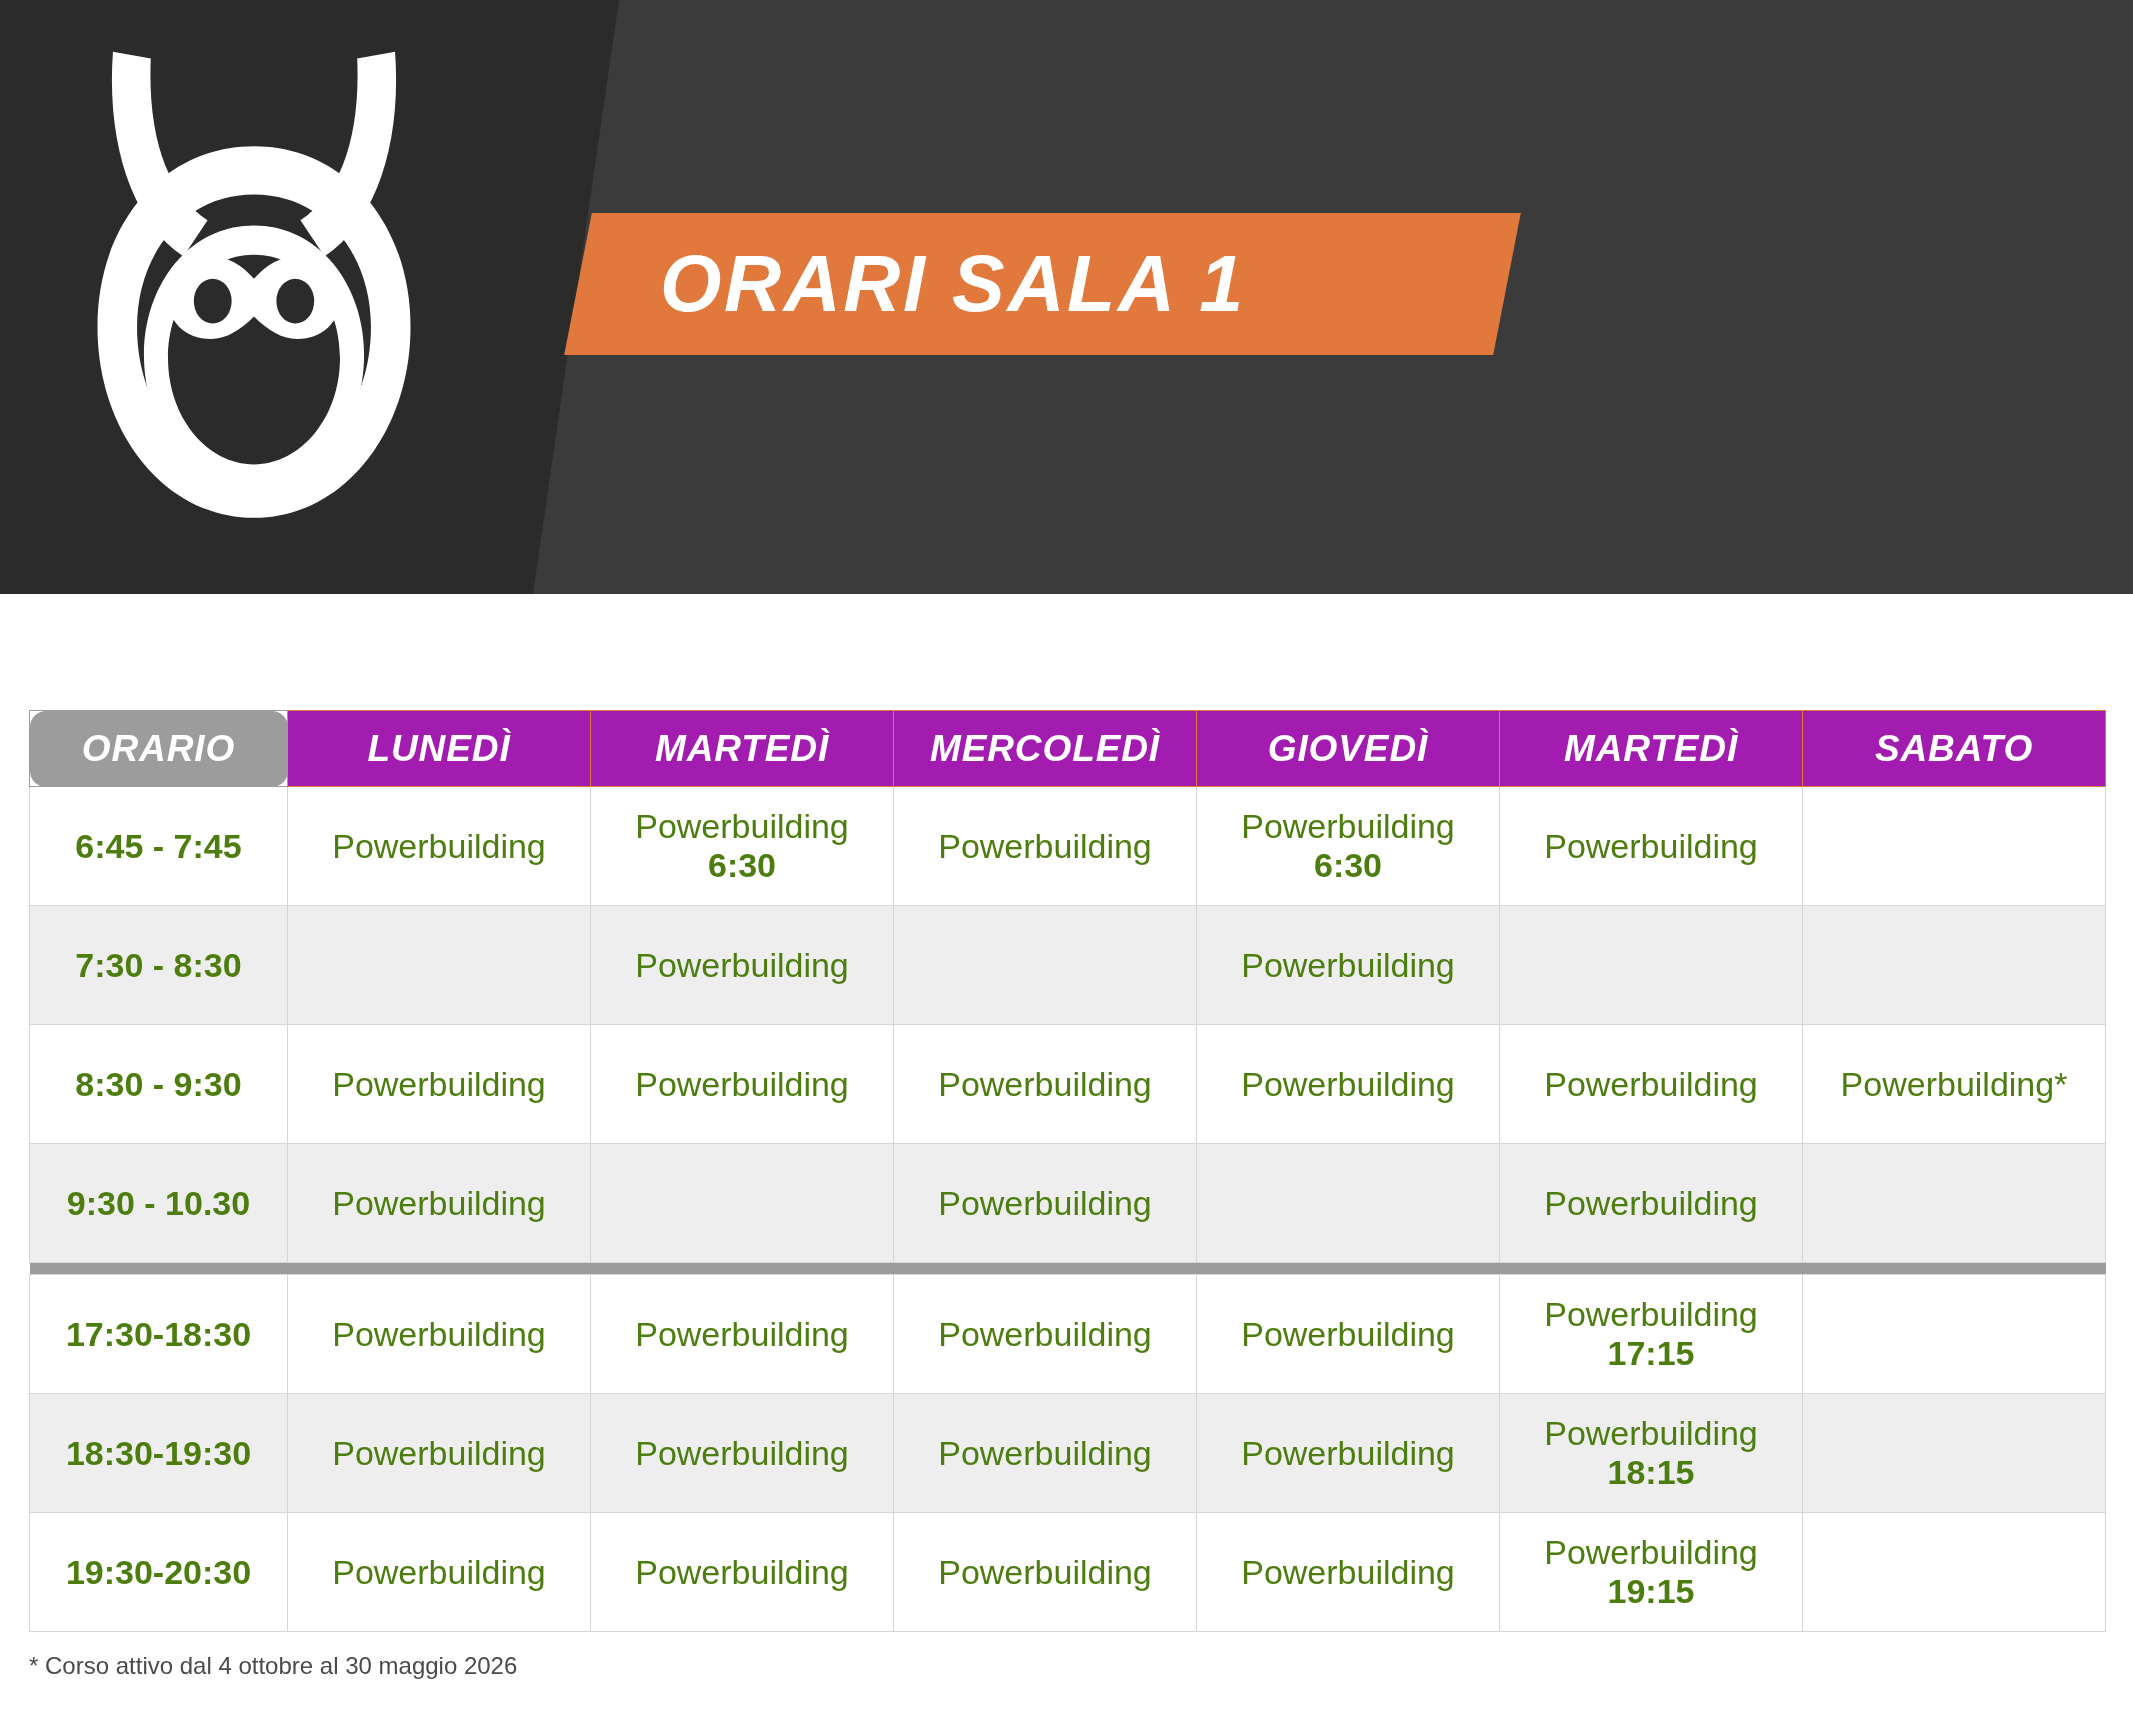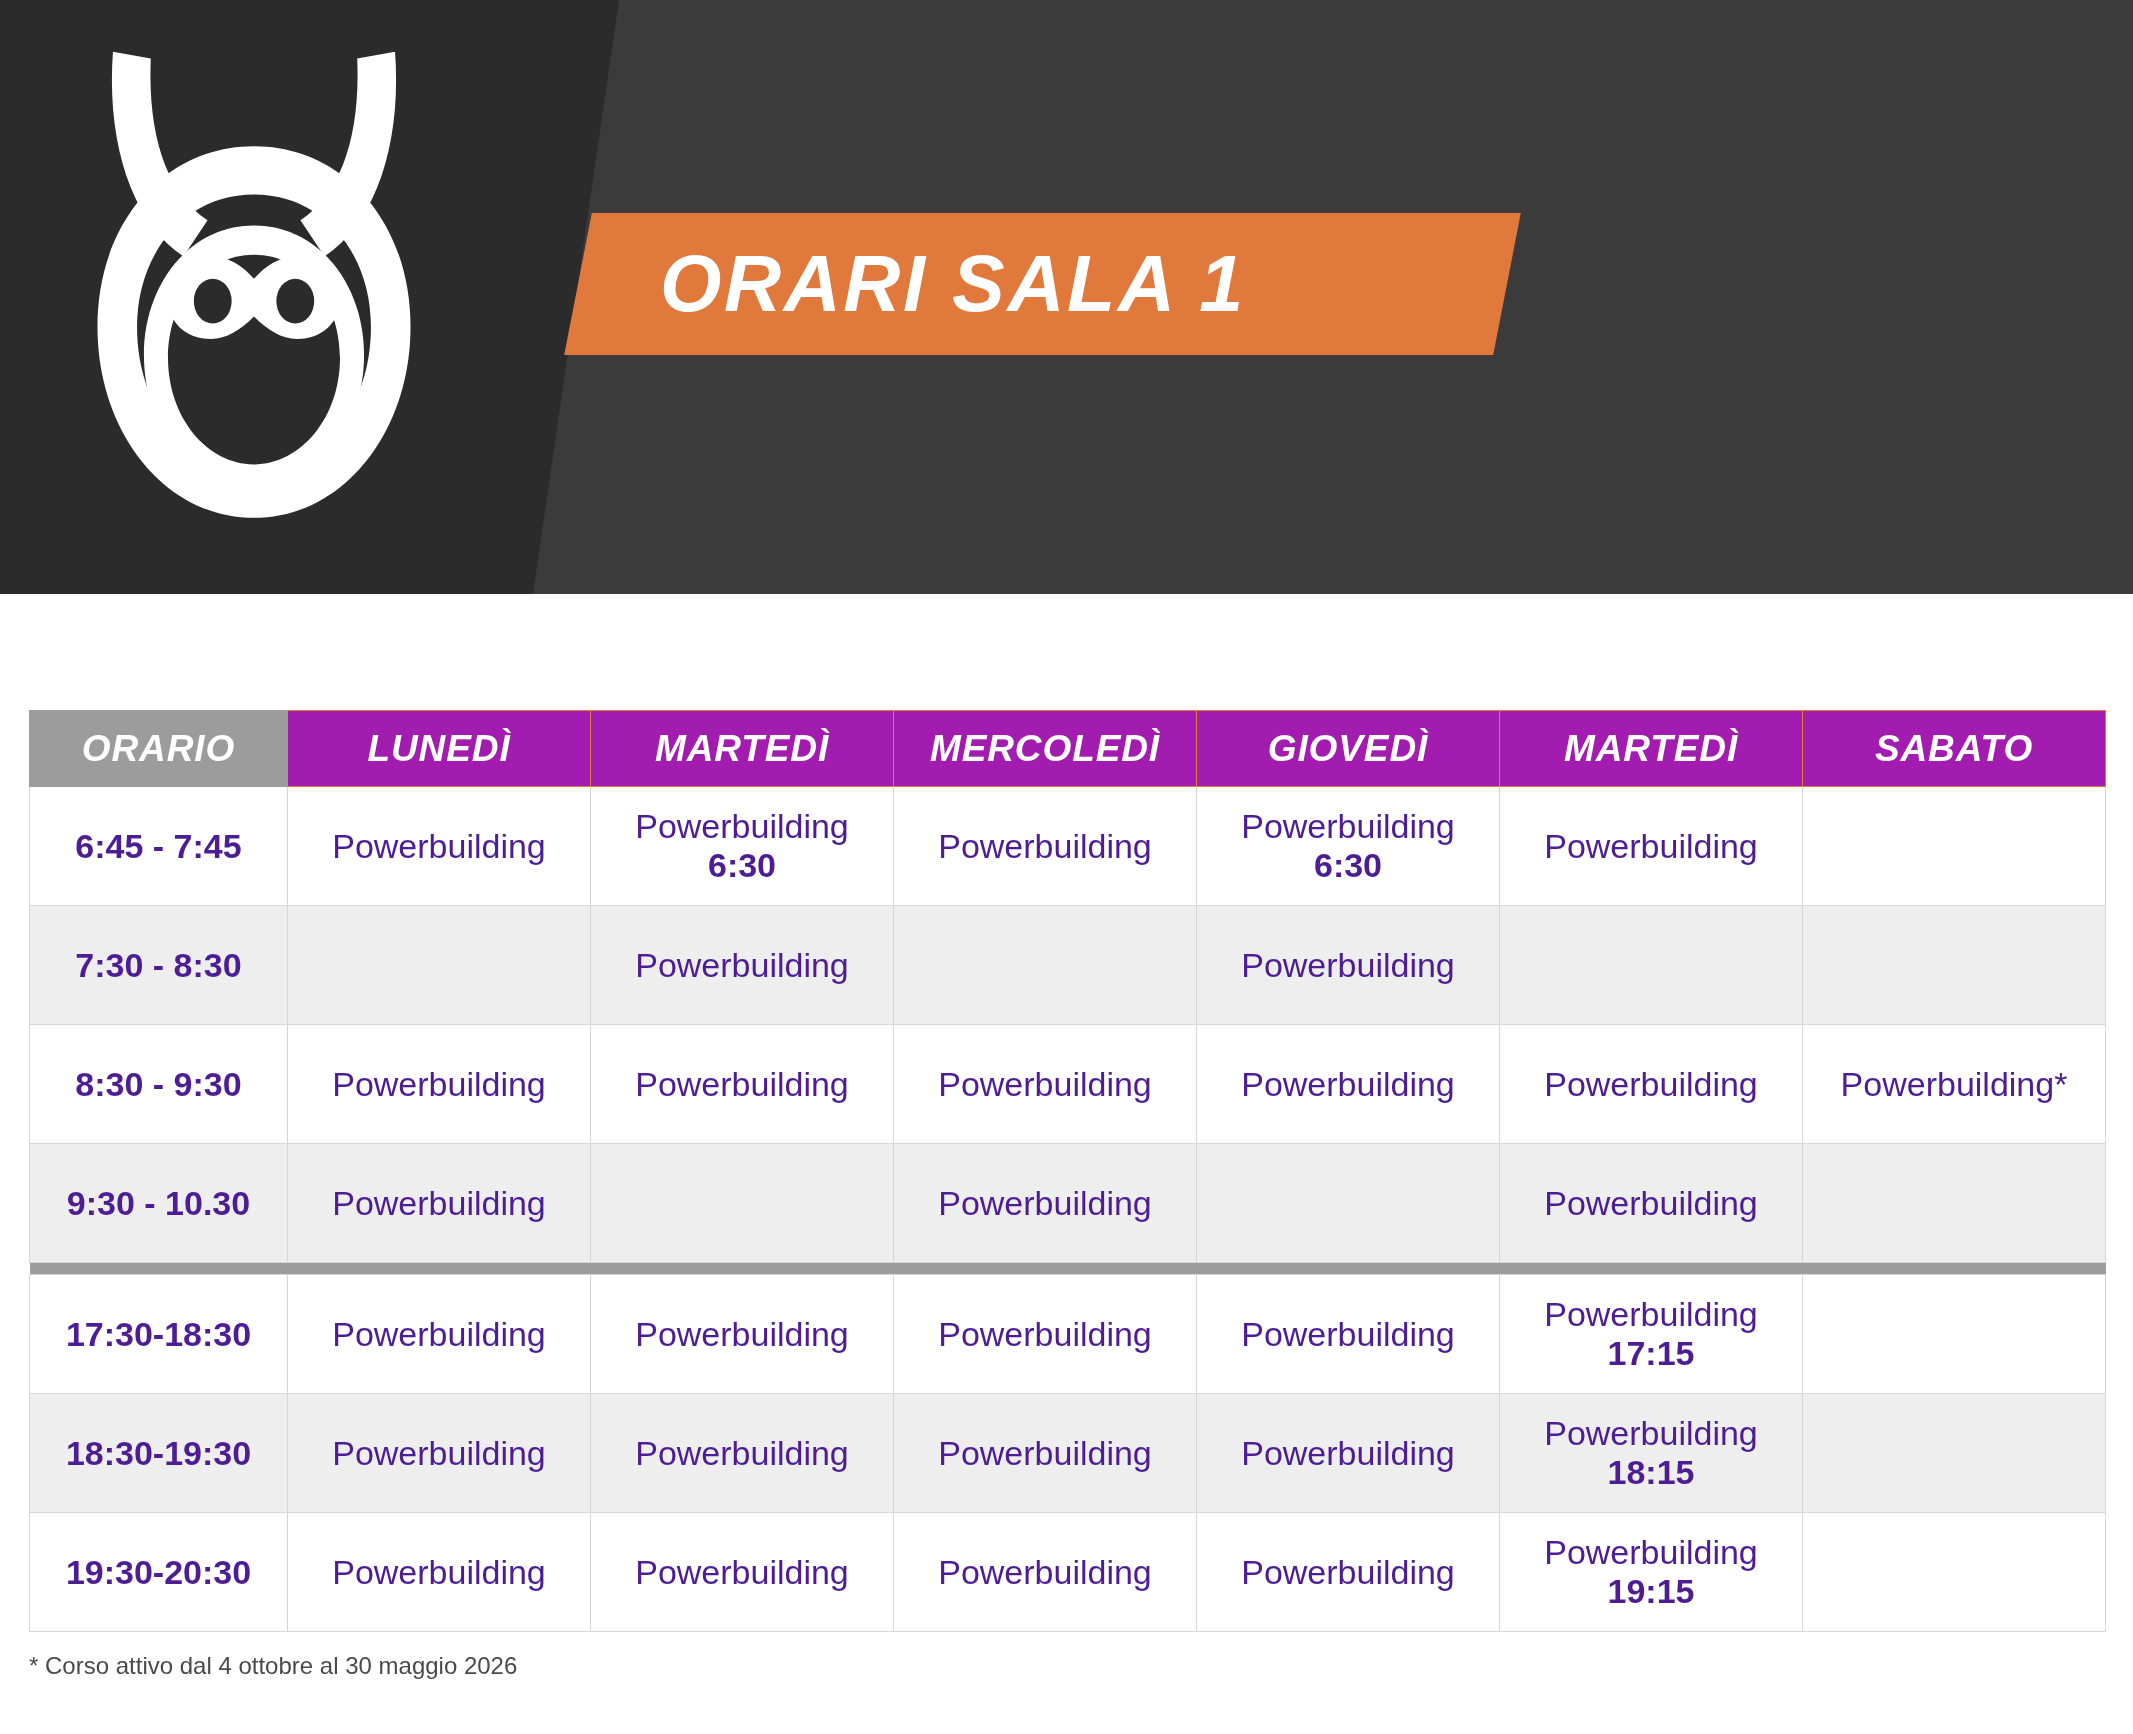--- a/index.html
+++ b/index.html
@@ -71,37 +71,38 @@
     border-collapse: collapse;
     width: 2075px;
     table-layout: fixed;
   }
   table.schedule th, table.schedule td {
     border: 1.7px solid #d6d6d6;
     height: 119px;
     text-align: center;
     vertical-align: middle;
     font-size: 34px;
-    color: #4c1d95;
+    color: #4d7c0f;
     padding: 0 5.2px;
     box-sizing: border-box;
   }
   table.schedule thead th {
     height: 76px;
     color: #ffffff;
     font-weight: bold;
     font-style: italic;
     font-size: 37px;
     letter-spacing: 0.9px;
     background: #a21caf;
     border-color: #e1793c;
   }
   table.schedule thead th.time-head {
     background: #9c9c9c;
     border-color: #9c9c9c;
+    border-radius: 16px;
   }
   col.c-time { width: 258px; }
   col.c-day  { width: 303px; }
 
   td.time-cell {
     font-weight: bold;
     font-size: 36px;
     color: #3b3b3b;
   }
   tr.alt td { background: #eeeeee; }

